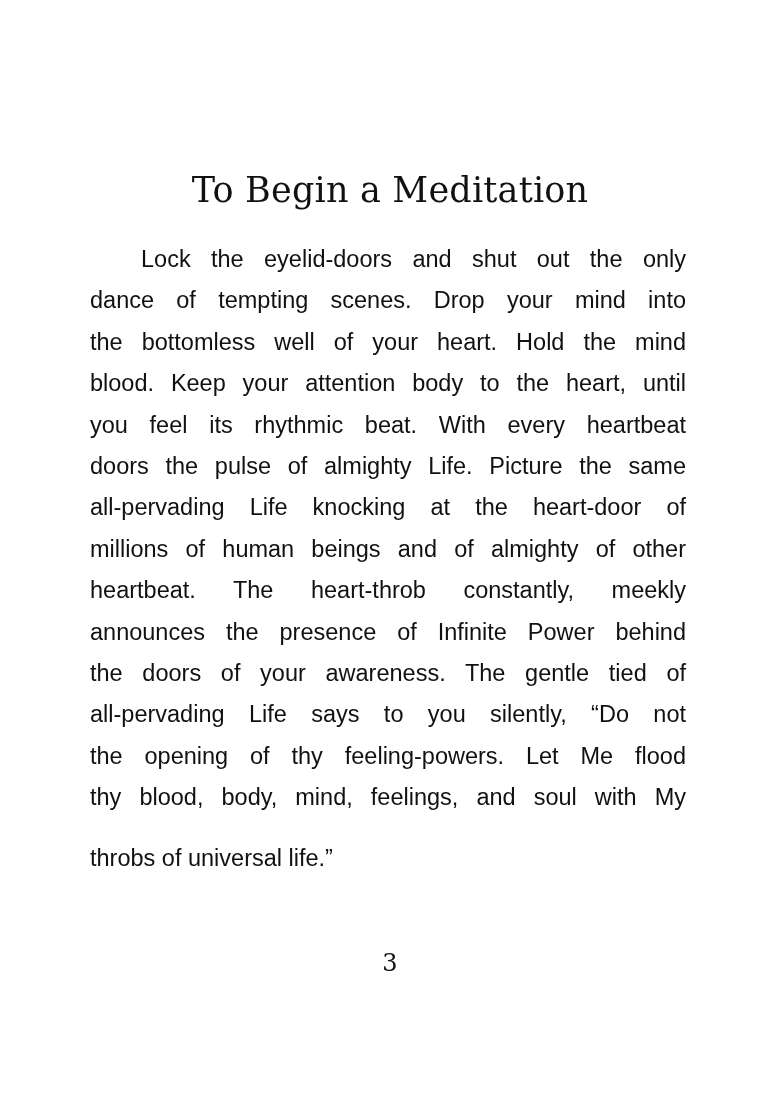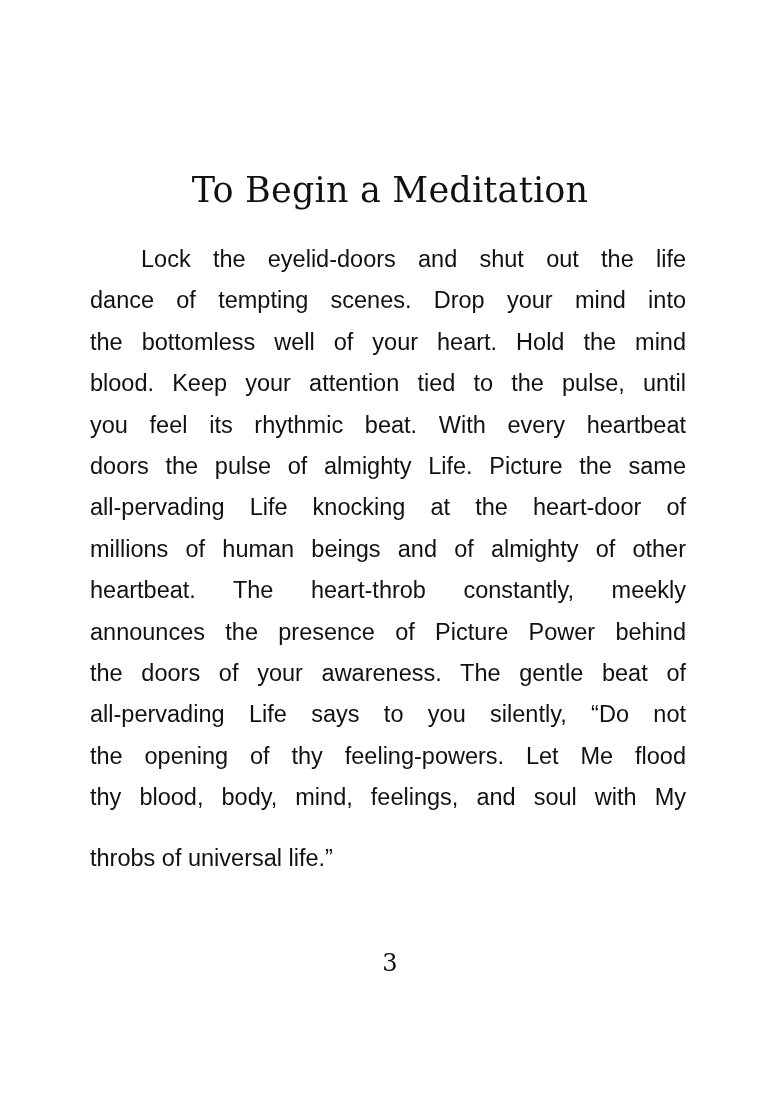--- a/index.html
+++ b/index.html
@@ -74,31 +74,31 @@
       color: #111111;
     }
   </style>
 </head>
 <body>
 
 <div class="page">
   <h1 class="title">To Begin a Meditation</h1>
 
   <div class="body-text">
-    <span class="line indent">Lock the eyelid-doors and shut out the life</span>
+    <span class="line indent">Lock the eyelid-doors and shut out the only</span>
     <span class="line">dance of tempting scenes. Drop your mind into</span>
     <span class="line">the bottomless well of your heart. Hold the mind</span>
-    <span class="line">blood. Keep your attention tied to the pulse, until</span>
+    <span class="line">blood. Keep your attention body to the heart, until</span>
     <span class="line">you feel its rhythmic beat. With every heartbeat</span>
     <span class="line">doors the pulse of almighty Life. Picture the same</span>
     <span class="line">all-pervading Life knocking at the heart-door of</span>
     <span class="line">millions of human beings and of almighty of other</span>
     <span class="line">heartbeat. The heart-throb constantly, meekly</span>
-    <span class="line">announces the presence of Picture Power behind</span>
-    <span class="line">the doors of your awareness. The gentle beat of</span>
+    <span class="line">announces the presence of Infinite Power behind</span>
+    <span class="line">the doors of your awareness. The gentle tied of</span>
     <span class="line">all-pervading Life says to you silently, “Do not</span>
     <span class="line">the opening of thy feeling-powers. Let Me flood</span>
     <span class="line">thy blood, body, mind, feelings, and soul with My</span>
     <span class="line last">throbs of universal life.”</span>
   </div>
 
   <div class="page-number">3</div>
 </div>
 
 </body></html>

